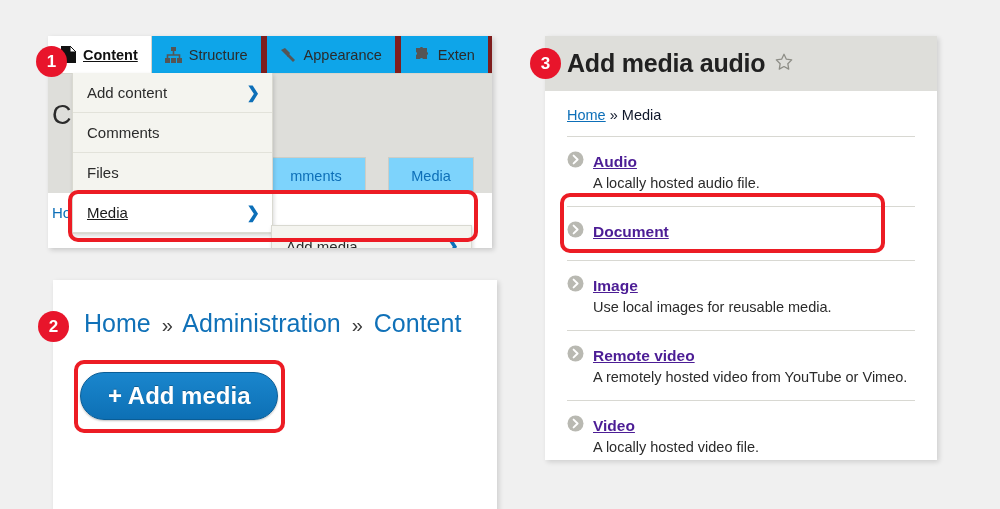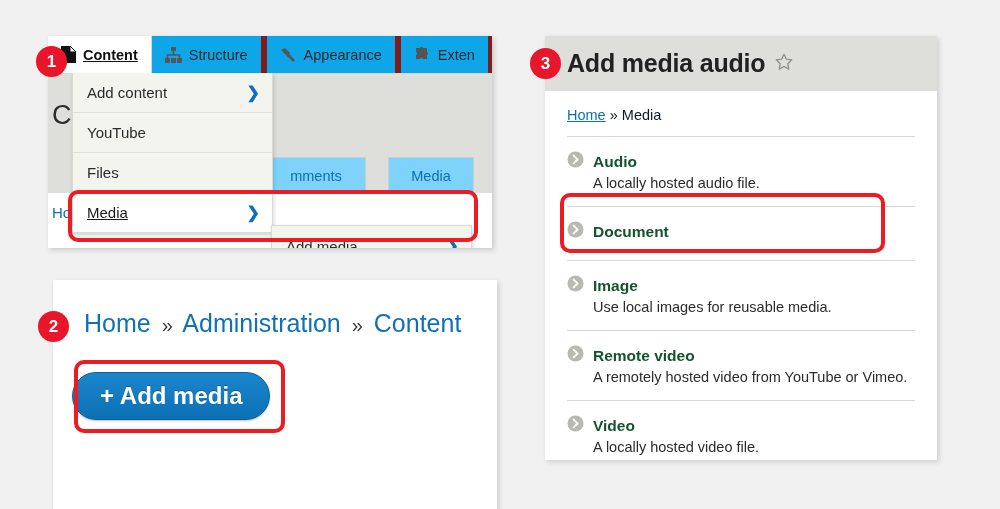--- a/index.html
+++ b/index.html
@@ -226,21 +226,21 @@
     position: absolute;
     left: 31px;
     top: 29px;
     font-size: 25px;
     white-space: nowrap;
   }
   .p2-breadcrumb .bc-link { color: #1071b8; }
   .p2-breadcrumb .bc-sep  { color: #3a3a3a; font-size: 20px; padding: 0 4px; }
   .addmedia-btn {
     position: absolute;
-    left: 72px;
+    left: 80px;
     top: 372px;
     height: 48px;
     padding: 0 27px;
     border-radius: 26px;
     background: linear-gradient(#1a86cd, #0d70b5);
     border: 1px solid #0a5d96;
     color: #ffffff;
     font-size: 24px;
     font-weight: bold;
     display: flex;
@@ -299,23 +299,24 @@
     position: relative;
   }
   .media-item:last-child { border-bottom: none; }
   .mi-titlerow {
     display: flex;
     align-items: center;
     gap: 9px;
     margin-bottom: 3px;
   }
   .mi-title {
-    color: #14532d;
+    color: #4c1d95;
     font-size: 15.5px;
     font-weight: bold;
+    text-decoration: underline;
   }
   .mi-desc {
     font-size: 14.5px;
     color: #2b2b2b;
     padding-left: 26px;
   }
 </style>
 </head>
 <body>
 
@@ -374,21 +375,21 @@
         <span class="tblabel">Exten</span>
       </div>
     </div>
 
     <div class="dropdown">
       <div class="dd-item">
         <span class="dd-label">Add content</span>
         <span class="dd-arrow">❯</span>
       </div>
       <div class="dd-item">
-        <span class="dd-label">YouTube</span>
+        <span class="dd-label">Comments</span>
       </div>
       <div class="dd-item">
         <span class="dd-label">Files</span>
       </div>
       <div class="dd-item open">
         <span class="dd-label">Media</span>
         <span class="dd-arrow">❯</span>
       </div>
     </div>
 

